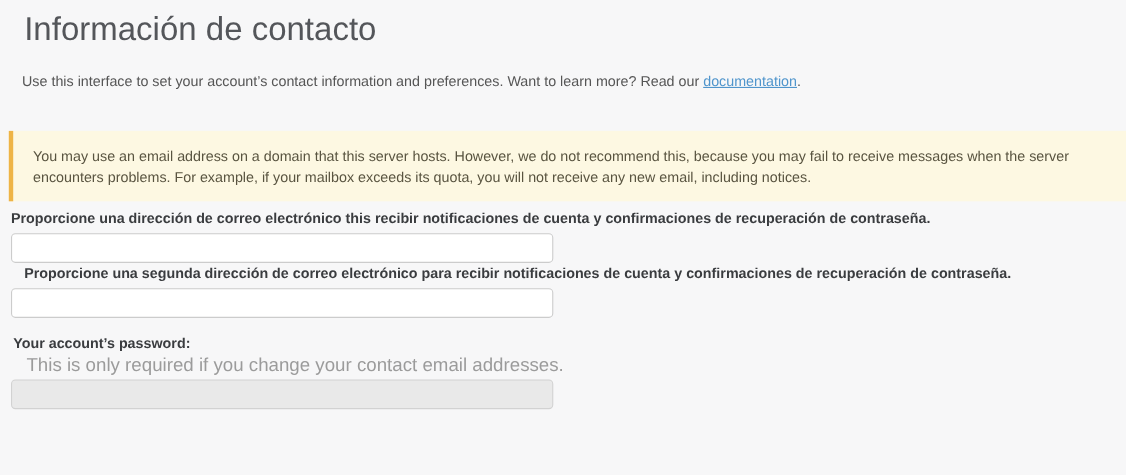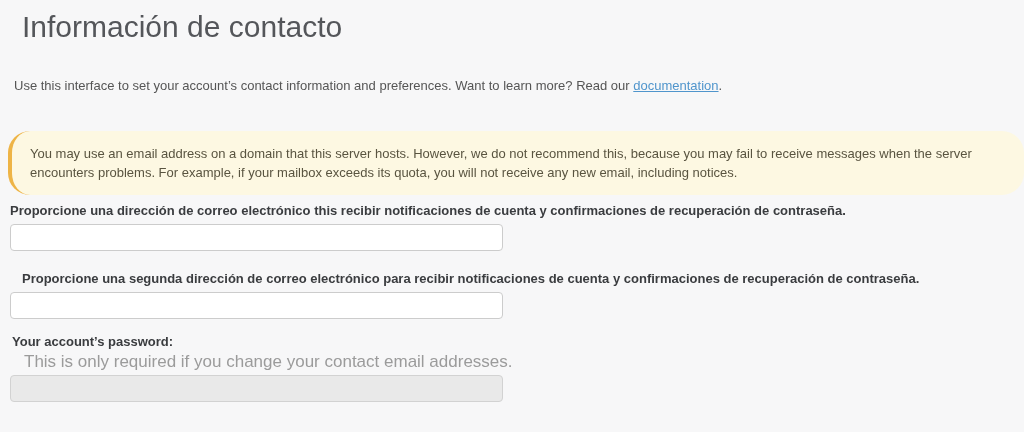--- a/index.html
+++ b/index.html
@@ -18,40 +18,39 @@
   }
   h1.page-title {
     margin: 0;
     padding: 10px 10px 0 22px;
     font-size: 30px;
     line-height: 34px;
     font-weight: 300;
     color: #54565a;
   }
   p.description {
-    margin: 12px;
-    padding: 20px 10px 0 2px;
+    margin: 0;
+    padding: 20px 10px 0 20px;
     font-size: 13px;
     line-height: 19px;
     color: #555555;
   }
   p.description a {
     color: #5095cc;
     text-decoration: underline;
     cursor: pointer;
   }
   .callout-warning {
     margin: 36px 0 0 8px;
     background: #fdf8e2;
     border-left: 4px solid #eeb446;
     padding: 13px 24px 13px 18px;
     font-size: 13px;
     line-height: 19px;
     color: #595440;
-    border-radius: 22px;
   }
   h2.section-title {
     margin: 0;
     padding: 15px 10px 0 10px;
     font-size: 24px;
     line-height: 30px;
     font-weight: 300;
     color: #54565a;
   }
   .form-label {
@@ -78,21 +77,21 @@
     background: #ffffff;
     padding: 0 8px;
     font-size: 13px;
     color: #555555;
     outline: none;
   }
   input.text-input:disabled {
     background: #e9e9e9;
     border-color: #d2d2d2;
   }
-  .mt-label { margin-top: 19px; padding-left: 12px; }
+  .mt-label { margin-top: 1px; padding-left: 12px; }
   .mt-pass  { margin-top: 14px; margin-left: 12px; }
   .mt-disabled { margin-top: 9px; }
 </style>
 </head>
 <body>
 
 <div class="page">
 
   <h1 class="page-title">Información de contacto</h1>
 

